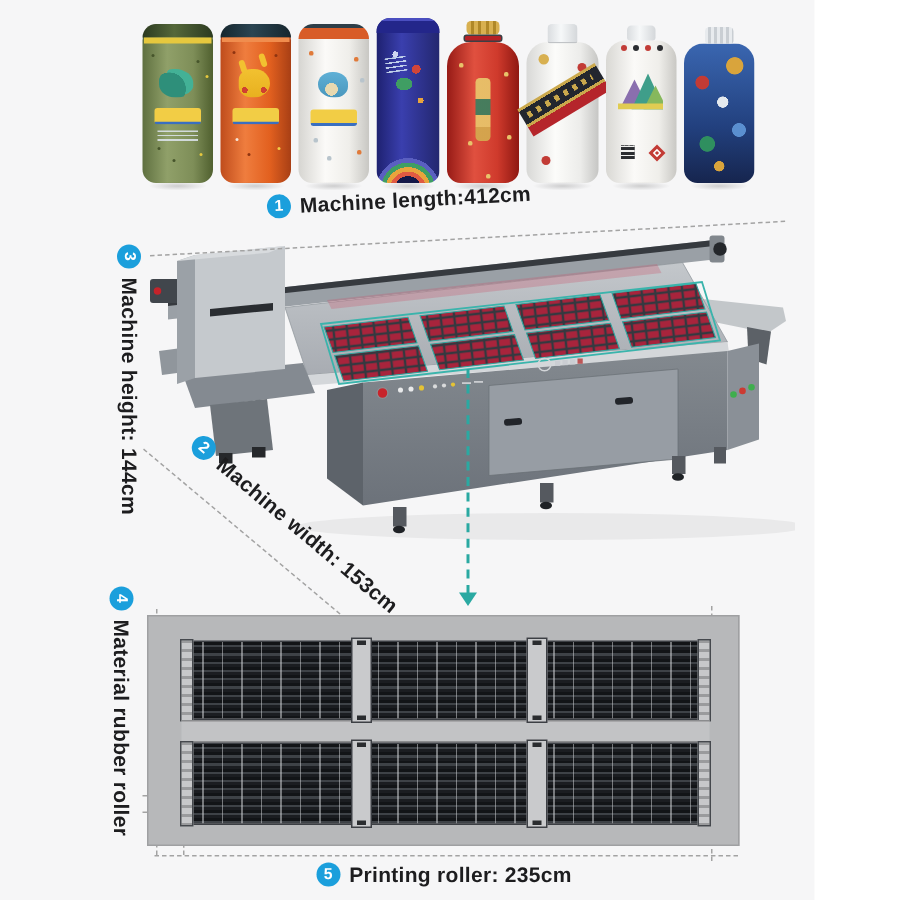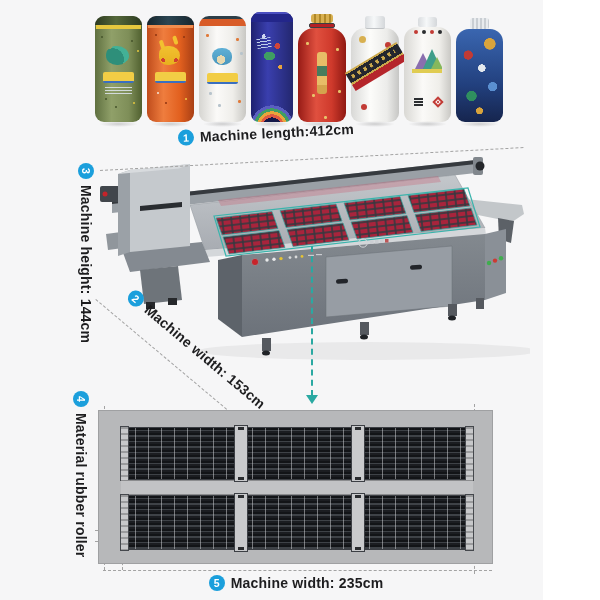--- a/index.html
+++ b/index.html
@@ -409,15 +409,15 @@
     <span>Machine width: 153cm</span>
   </div>
 
   <div class="ann ann-vert ann-roller">
     <span class="badge">4</span>
     <span>Material rubber roller</span>
   </div>
 
   <div class="ann ann-pw">
     <span class="badge">5</span>
-    <span>Machine width: 235cm</span>
+    <span>Printing roller: 235cm</span>
   </div>
 </div>
 
 </body></html>

